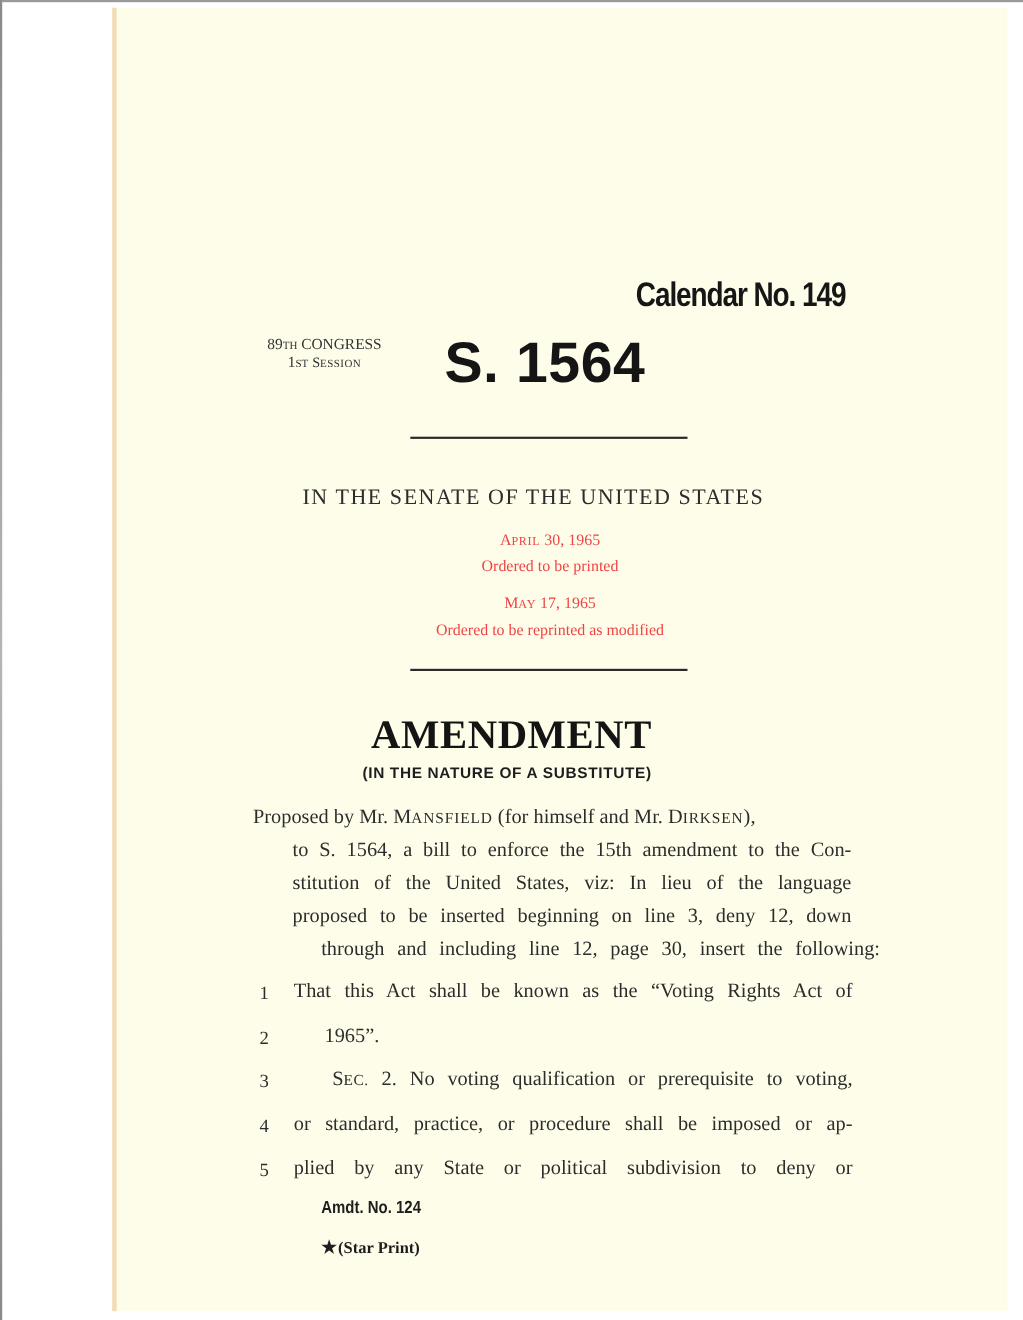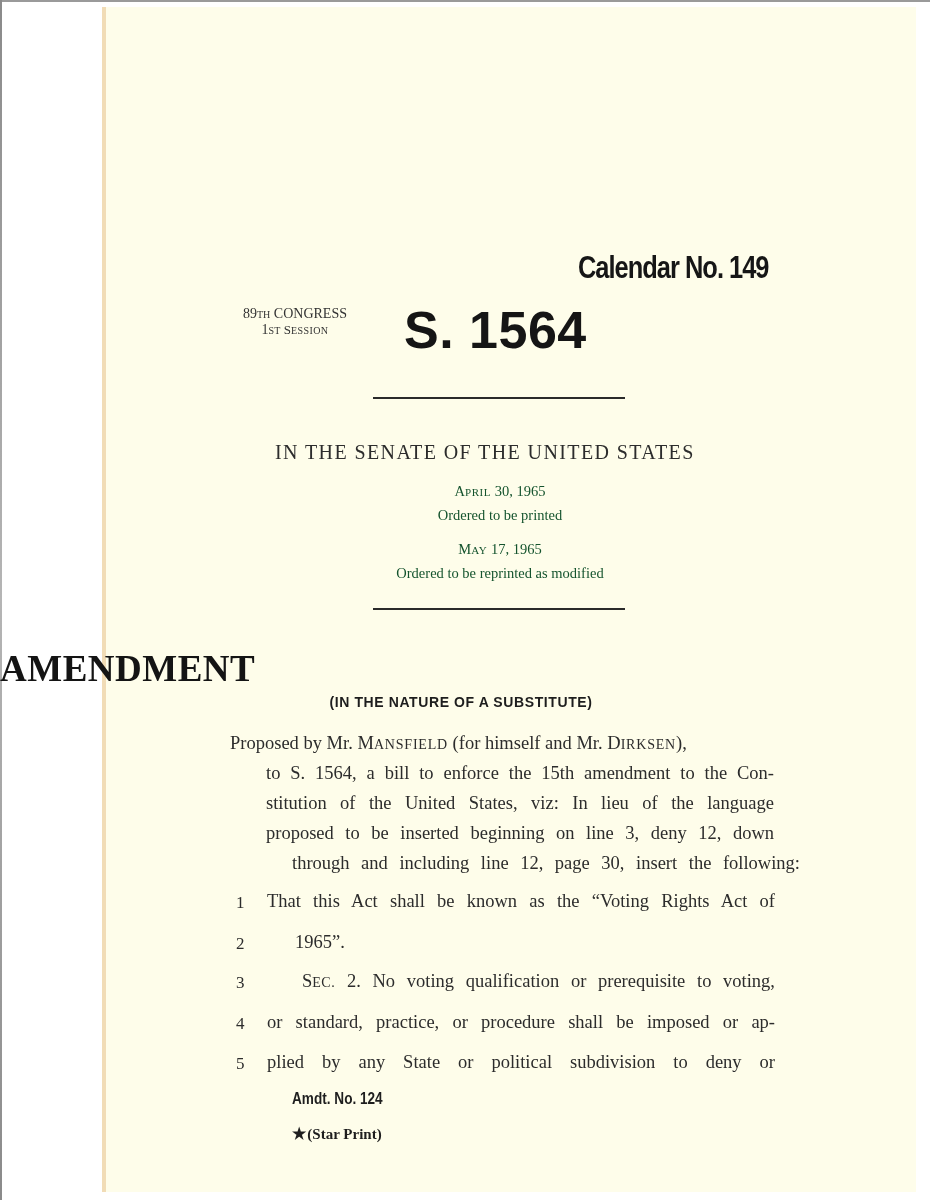--- a/index.html
+++ b/index.html
@@ -42,25 +42,25 @@
     font-family: Liberation Sans, sans-serif;
     font-weight: bold; font-size: 52px; color: #151515; letter-spacing: 0.5px;
   }
   .rule {
     position: absolute; height: 1.5px; background: #2a2a2a;
   }
   .senate {
     left: 275px; top: 441px; font-size: 20px; letter-spacing: 1.4px; color: #2c2c2c;
   }
   .center-line {
-    left: 275px; width: 450px; text-align: center; font-size: 14.5px; color: #14532d;
+    left: 275px; width: 450px; text-align: center; font-size: 14.5px; color: #ef4444;
   }
   .sc-small { font-size: 11px; letter-spacing: 0.6px; }
   .amendment {
-    left: 0; width: 930px; top: 647px; text-align: left;
+    left: 0; width: 930px; top: 647px; text-align: center;
     font-weight: bold; font-size: 37px; color: #141414; letter-spacing: 0.5px;
   }
   .substitute {
     left: 0; width: 922px; top: 694px; text-align: center;
     font-family: "Liberation Sans", "DejaVu Sans", sans-serif;
     font-weight: bold; font-size: 14px; letter-spacing: 0.6px; color: #1d1d1d;
   }
   .preamble {
     font-size: 18.5px; color: #2c2c2c;
   }

